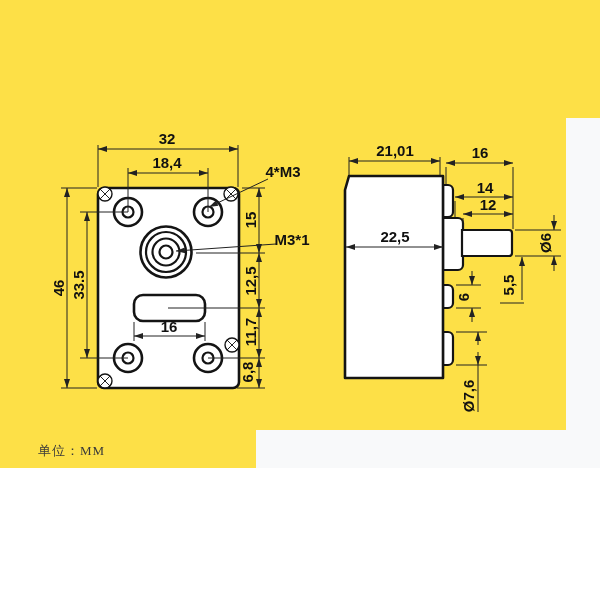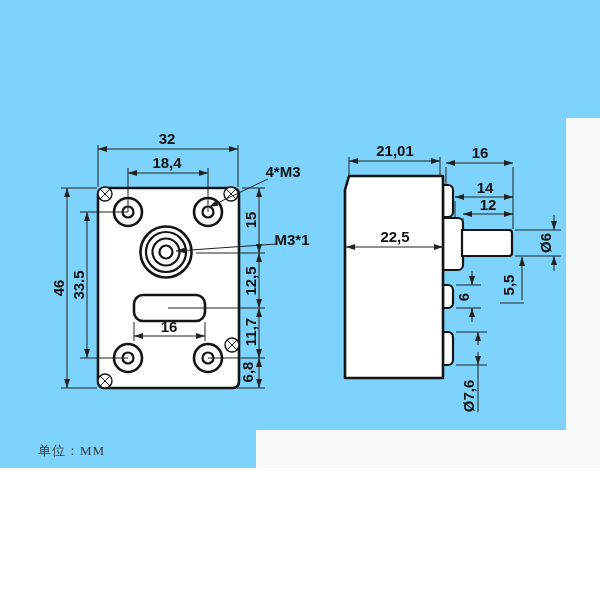--- a/index.html
+++ b/index.html
@@ -1,16 +1,16 @@
 <!DOCTYPE html>
 <html><head>
 <meta charset="utf-8">
 <style>
   html,body{margin:0;padding:0;background:#ffffff;}
-  .canvas{position:relative;width:600px;height:468px;background:#7dd3fc;overflow:hidden;
+  .canvas{position:relative;width:600px;height:468px;background:#fde047;overflow:hidden;
           font-family:"Liberation Sans",sans-serif;}
   svg{display:block;}
   .outline{fill:#ffffff;stroke:#141414;stroke-width:2.6;stroke-linejoin:round;}
   .outline2{fill:#ffffff;stroke:#141414;stroke-width:2.2;}
   .thin{stroke:#222222;stroke-width:1;fill:none;}
   .mark{stroke:#141414;stroke-width:1.4;fill:#ffffff;}
   .d{font:bold 15px "Liberation Sans",sans-serif;fill:#111111;}
   .note{font:13px "Liberation Serif",serif;fill:#3a3a3a;letter-spacing:1px;}
   .wm{fill:#f8f9fa;}
 </style>

